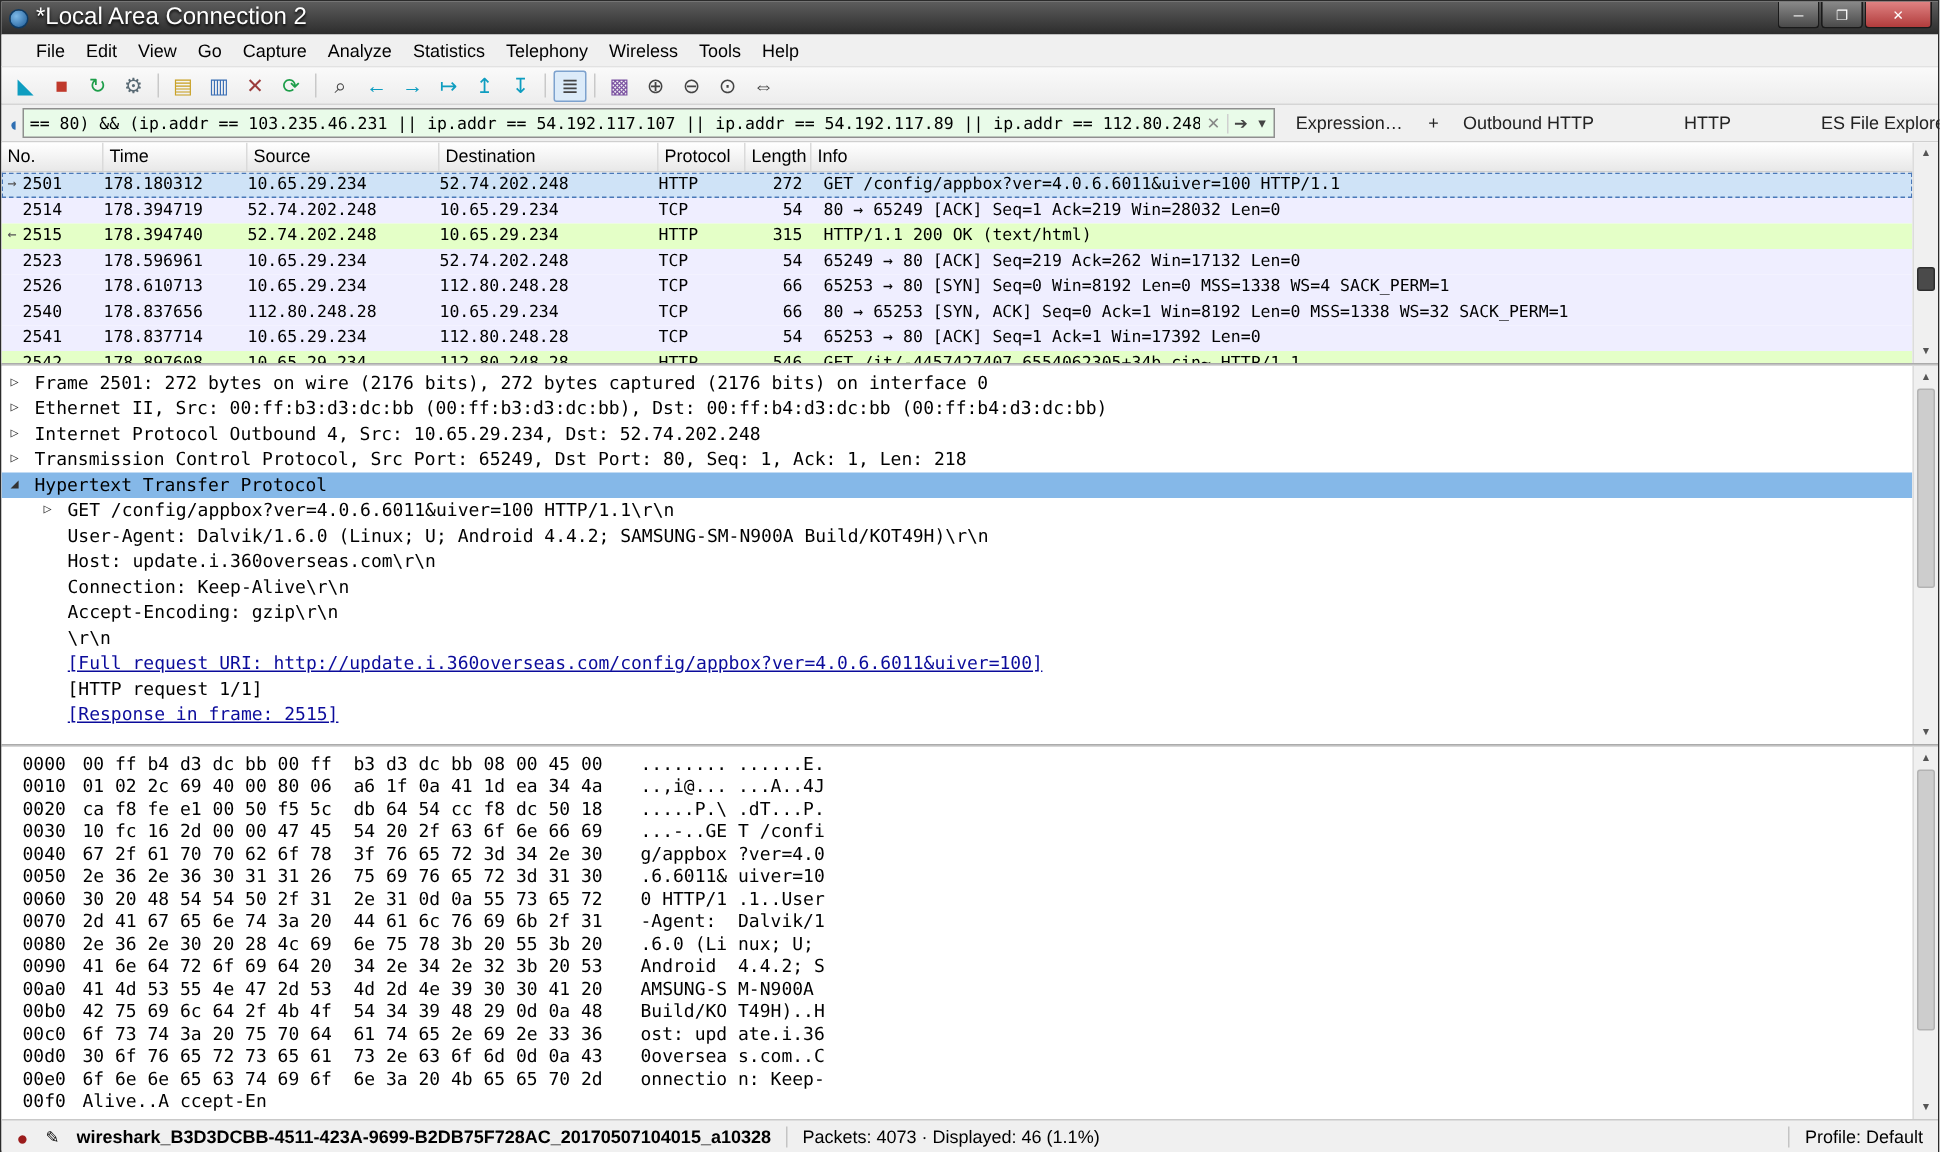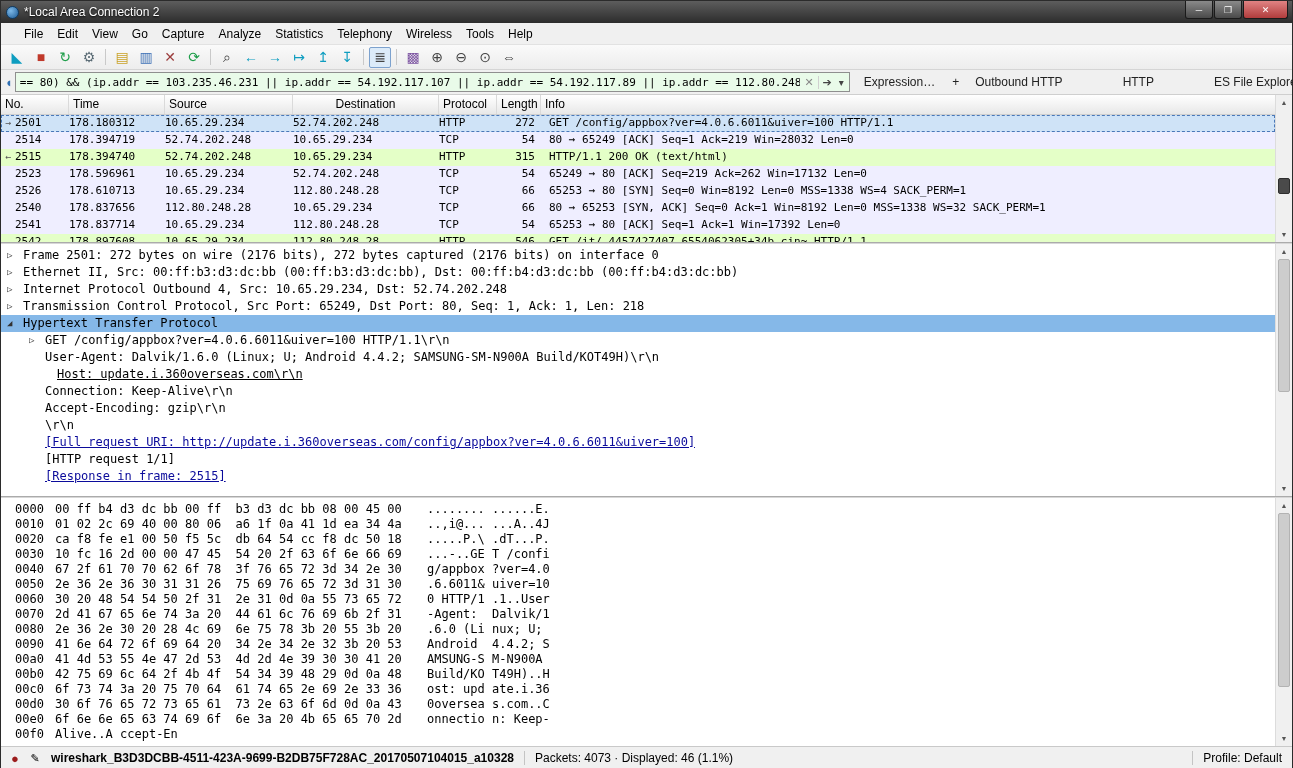--- a/index.html
+++ b/index.html
@@ -4,21 +4,21 @@
 <style>
   * { box-sizing: border-box; margin: 0; padding: 0; }
   html,body { width:1293px; height:768px; overflow:hidden; }
   body { font-family:"Liberation Sans", sans-serif; font-size:12px; background:#f0f0f0; color:#000; }
 
   .app { width:1293px; height:768px; display:flex; flex-direction:column; border:1px solid #2b2b2b; }
 
   
   .titlebar { height:22px; background:linear-gradient(#5d5d5d,#2c2c2c); display:flex; align-items:center; color:#fff; flex:0 0 auto; }
   .app-icon { width:13px; height:13px; border-radius:50%; background:radial-gradient(circle at 35% 35%, #7db9e8, #1c5a96); margin:0 5px 0 5px; border:1px solid #0e3a63; }
-  .title-text { font-size:12px; text-shadow:0 1px 2px #000; }
+  .title-text { font-size:16px; text-shadow:0 1px 2px #000; }
   .win-controls { margin-left:auto; display:flex; align-items:flex-start; height:100%; }
   .win-btn { height:18px; border:1px solid #1a1a1a; border-top:none; border-bottom-left-radius:3px; border-bottom-right-radius:3px;
              background:linear-gradient(#8a8a8a,#4a4a4a); color:#fff; font-size:9px; display:flex; align-items:center; justify-content:center; margin-right:1px; }
   .win-btn.min, .win-btn.max { width:28px; }
   .win-btn.close { width:45px; background:linear-gradient(#e08383,#b13c3c); margin-right:4px; }
 
   
   .menubar { height:22px; background:#f0f0f0; display:flex; align-items:center; padding-left:16px; border-bottom:1px solid #e2e2e2; flex:0 0 auto; }
   .menu-item { padding:2px 7px; cursor:default; }
 
@@ -48,21 +48,21 @@
   .vscroll { position:absolute; top:0; right:0; width:17px; height:100%; background:#f0f0f0; border-left:1px solid #dcdcdc; display:flex; flex-direction:column; }
   .vs-arrow { height:15px; display:flex; align-items:center; justify-content:center; font-size:7px; color:#555; background:#f0f0f0; }
   .vs-track { flex:1; position:relative; }
   .vs-thumb { position:absolute; left:2px; right:2px; background:#cdcdcd; border:1px solid #b3b3b3; border-radius:2px; }
   .vs-thumb.dark { background:#4a4a4a; border-color:#2e2e2e; }
 
   
   .packet-pane { height:147px; }
   .pkt-header { height:20px; display:flex; background:linear-gradient(#ffffff,#e8e8e8); border-bottom:1px solid #cfcfcf; font-family:"Liberation Sans", sans-serif; font-size:12px; padding-right:17px; }
   .pkt-hcell { border-right:1px solid #dadada; padding:2px 4px; white-space:nowrap; overflow:hidden; }
-  .h-no{width:68px;} .h-time{width:96px;} .h-source{width:128px;} .h-dest{width:146px;text-align:center;} .h-proto{width:58px;} .h-len{width:44px;} .h-info{flex:1; border-right:none;}
+  .h-no{width:68px;} .h-time{width:96px;} .h-source{width:128px;} .h-dest{width:146px;} .h-proto{width:58px;} .h-len{width:44px;} .h-info{flex:1; border-right:none;}
   .pkt-rows { position:absolute; top:20px; left:0; right:17px; bottom:0; overflow:hidden; font-family:"DejaVu Sans Mono", monospace; font-size:11px; }
   .pkt-row { display:flex; height:17px; line-height:16px; white-space:nowrap; }
   .pkt-row span { overflow:hidden; }
   .c-marker{width:14px; text-align:center; color:#555; font-size:10px; flex:0 0 auto;}
   .c-no{width:54px; flex:0 0 auto;} .c-time{width:96px; flex:0 0 auto;} .c-source{width:128px; flex:0 0 auto;}
   .c-dest{width:146px; flex:0 0 auto;} .c-proto{width:58px; flex:0 0 auto;} .c-len{width:44px; text-align:right; padding-right:6px; flex:0 0 auto;}
   .c-info{flex:1; padding-left:8px;}
   .state-selected { background:#cfe3f7; outline:1px dashed #4a78b8; outline-offset:-1px; }
   .state-http { background:#e4ffc7; }
   .state-tcp { background:#efeeff; }
@@ -294,21 +294,21 @@
           <span class="dt-text">Hypertext Transfer Protocol</span>
         </div>
         <div class="dt-row" style="padding-left: 28px;">
           <span class="dt-expander">▷</span>
           <span class="dt-text">GET /config/appbox?ver=4.0.6.6011&amp;uiver=100 HTTP/1.1\r\n</span>
         </div>
         <div class="dt-row" style="padding-left: 28px;">
           <span class="dt-expander"></span>
           <span class="dt-text">User-Agent: Dalvik/1.6.0 (Linux; U; Android 4.4.2; SAMSUNG-SM-N900A Build/KOT49H)\r\n</span>
         </div>
-        <div class="dt-row" style="padding-left: 40px; text-decoration: underline;">
+        <div class="dt-row" style="padding-left: 28px;">
           <span class="dt-expander"></span>
           <span class="dt-text">Host: update.i.360overseas.com\r\n</span>
         </div>
         <div class="dt-row" style="padding-left: 28px;">
           <span class="dt-expander"></span>
           <span class="dt-text">Connection: Keep-Alive\r\n</span>
         </div>
         <div class="dt-row" style="padding-left: 28px;">
           <span class="dt-expander"></span>
           <span class="dt-text">Accept-Encoding: gzip\r\n</span>

